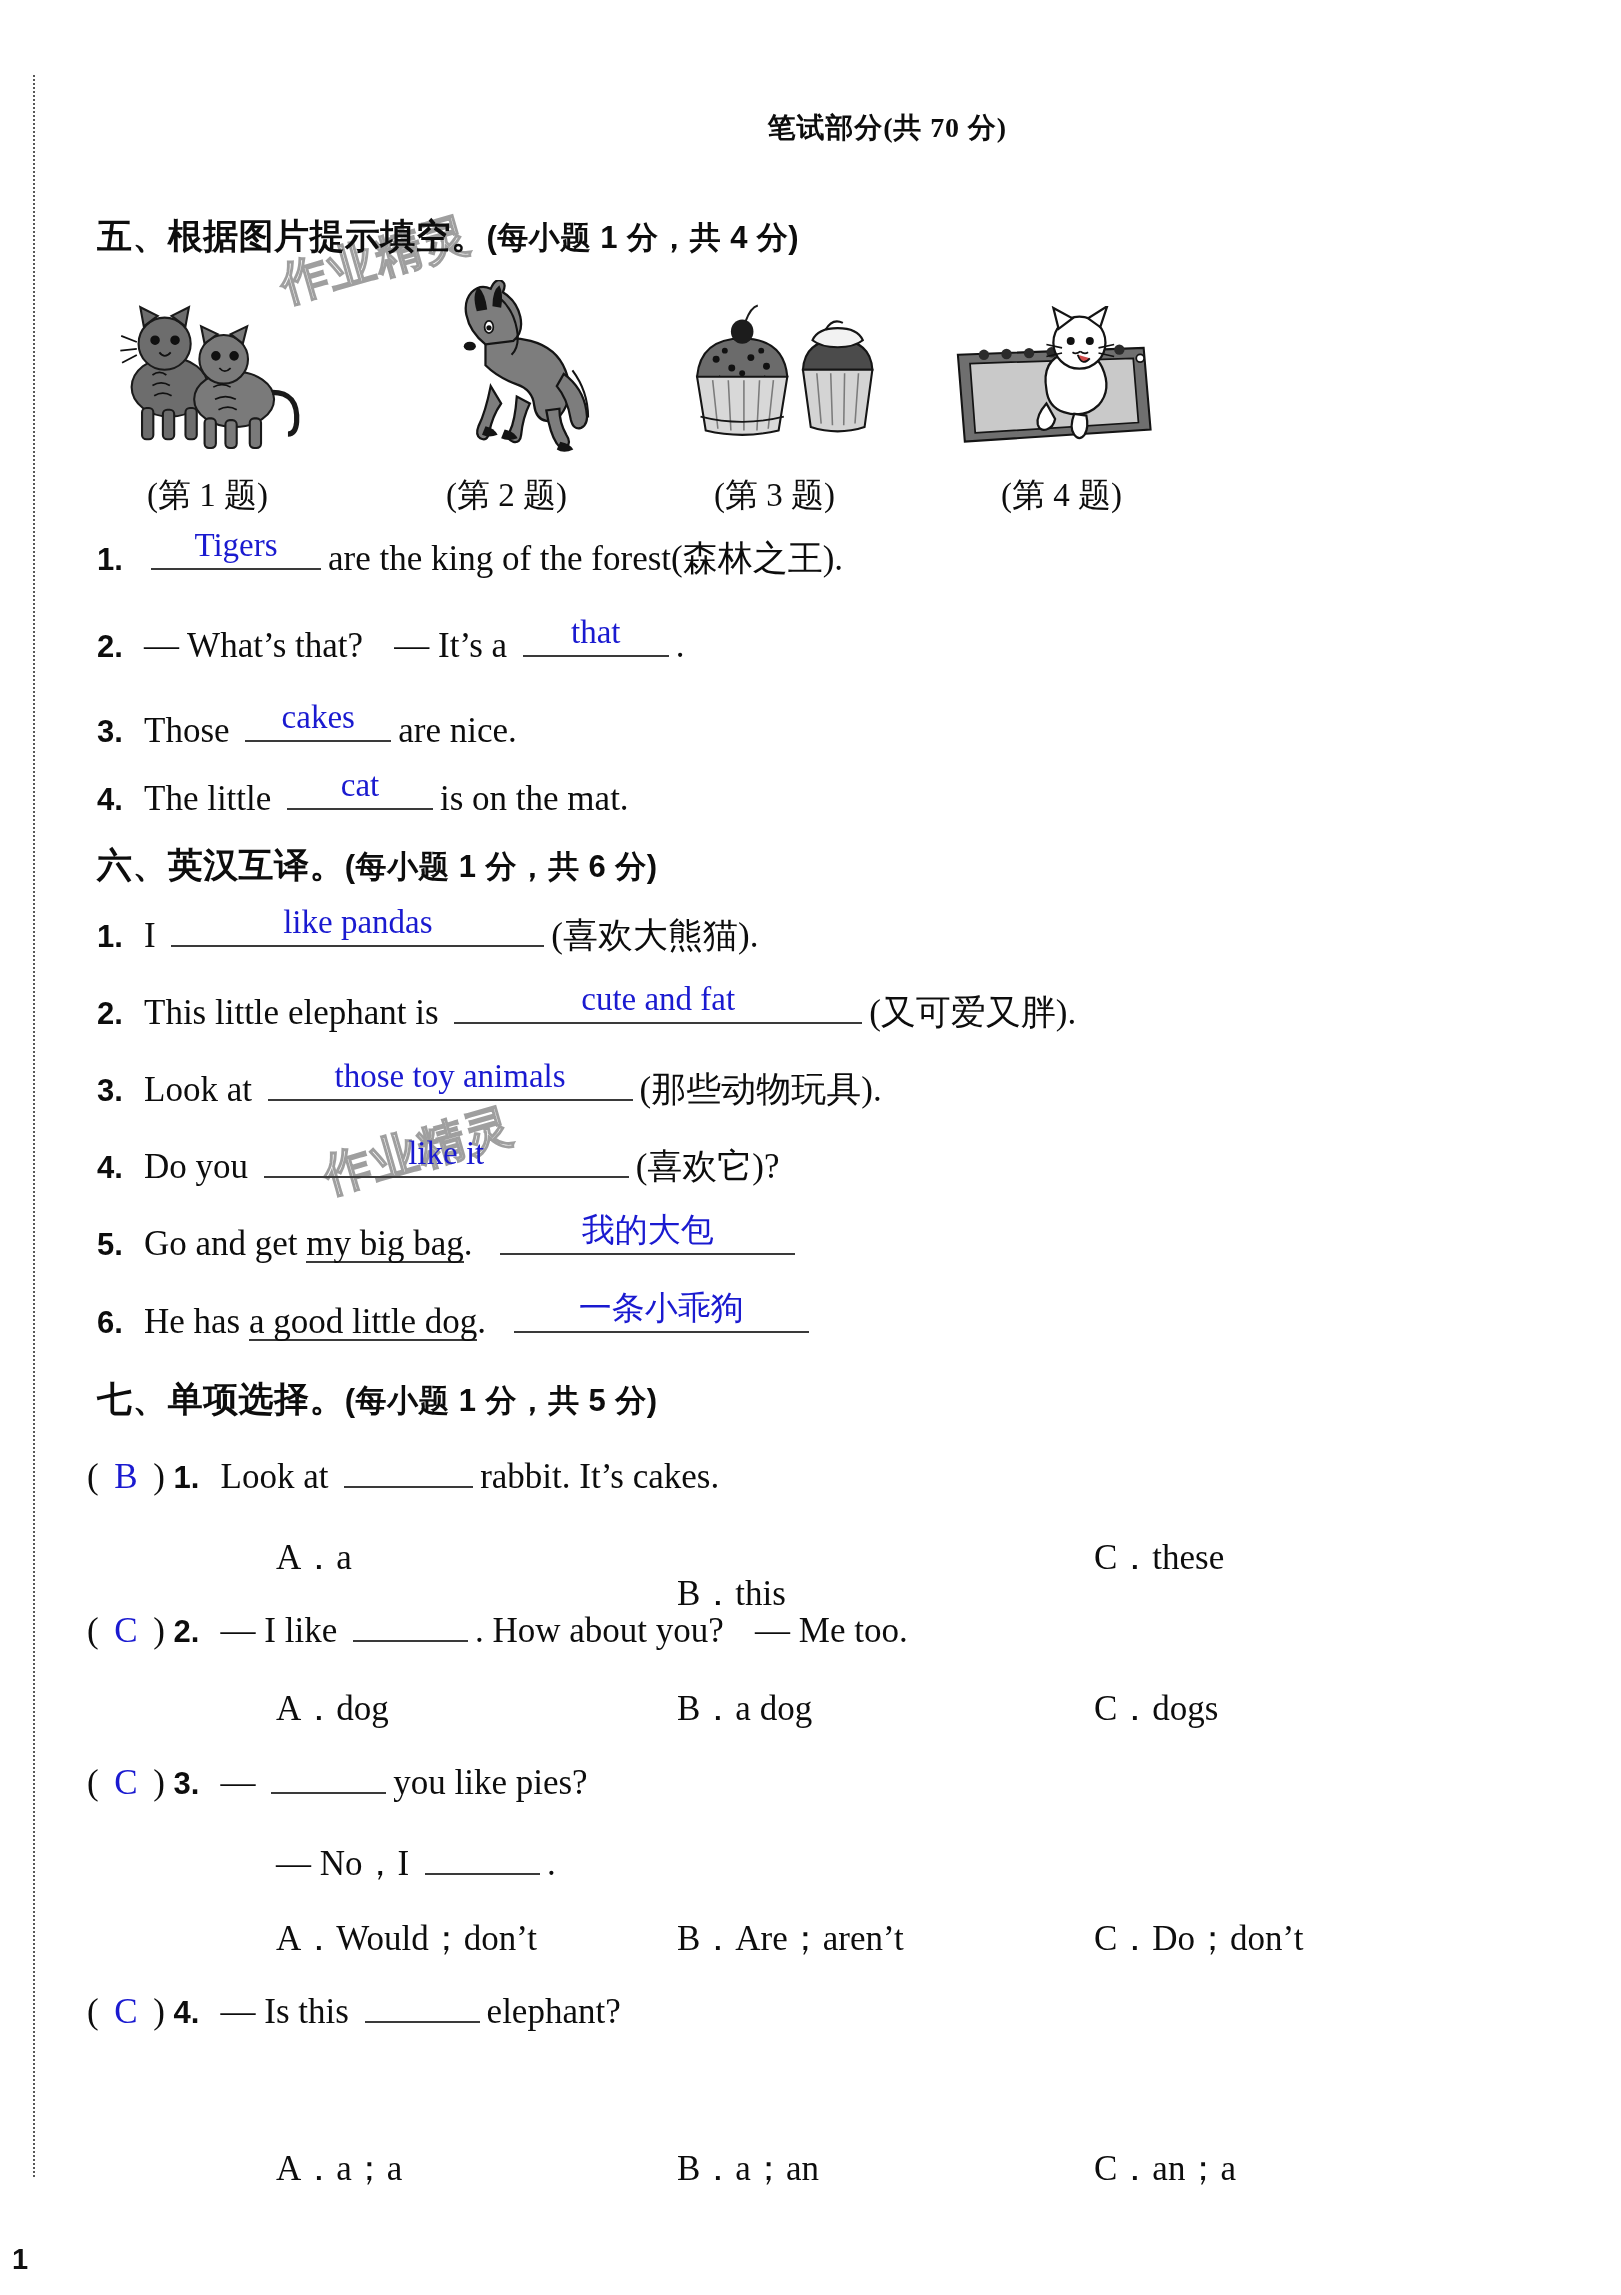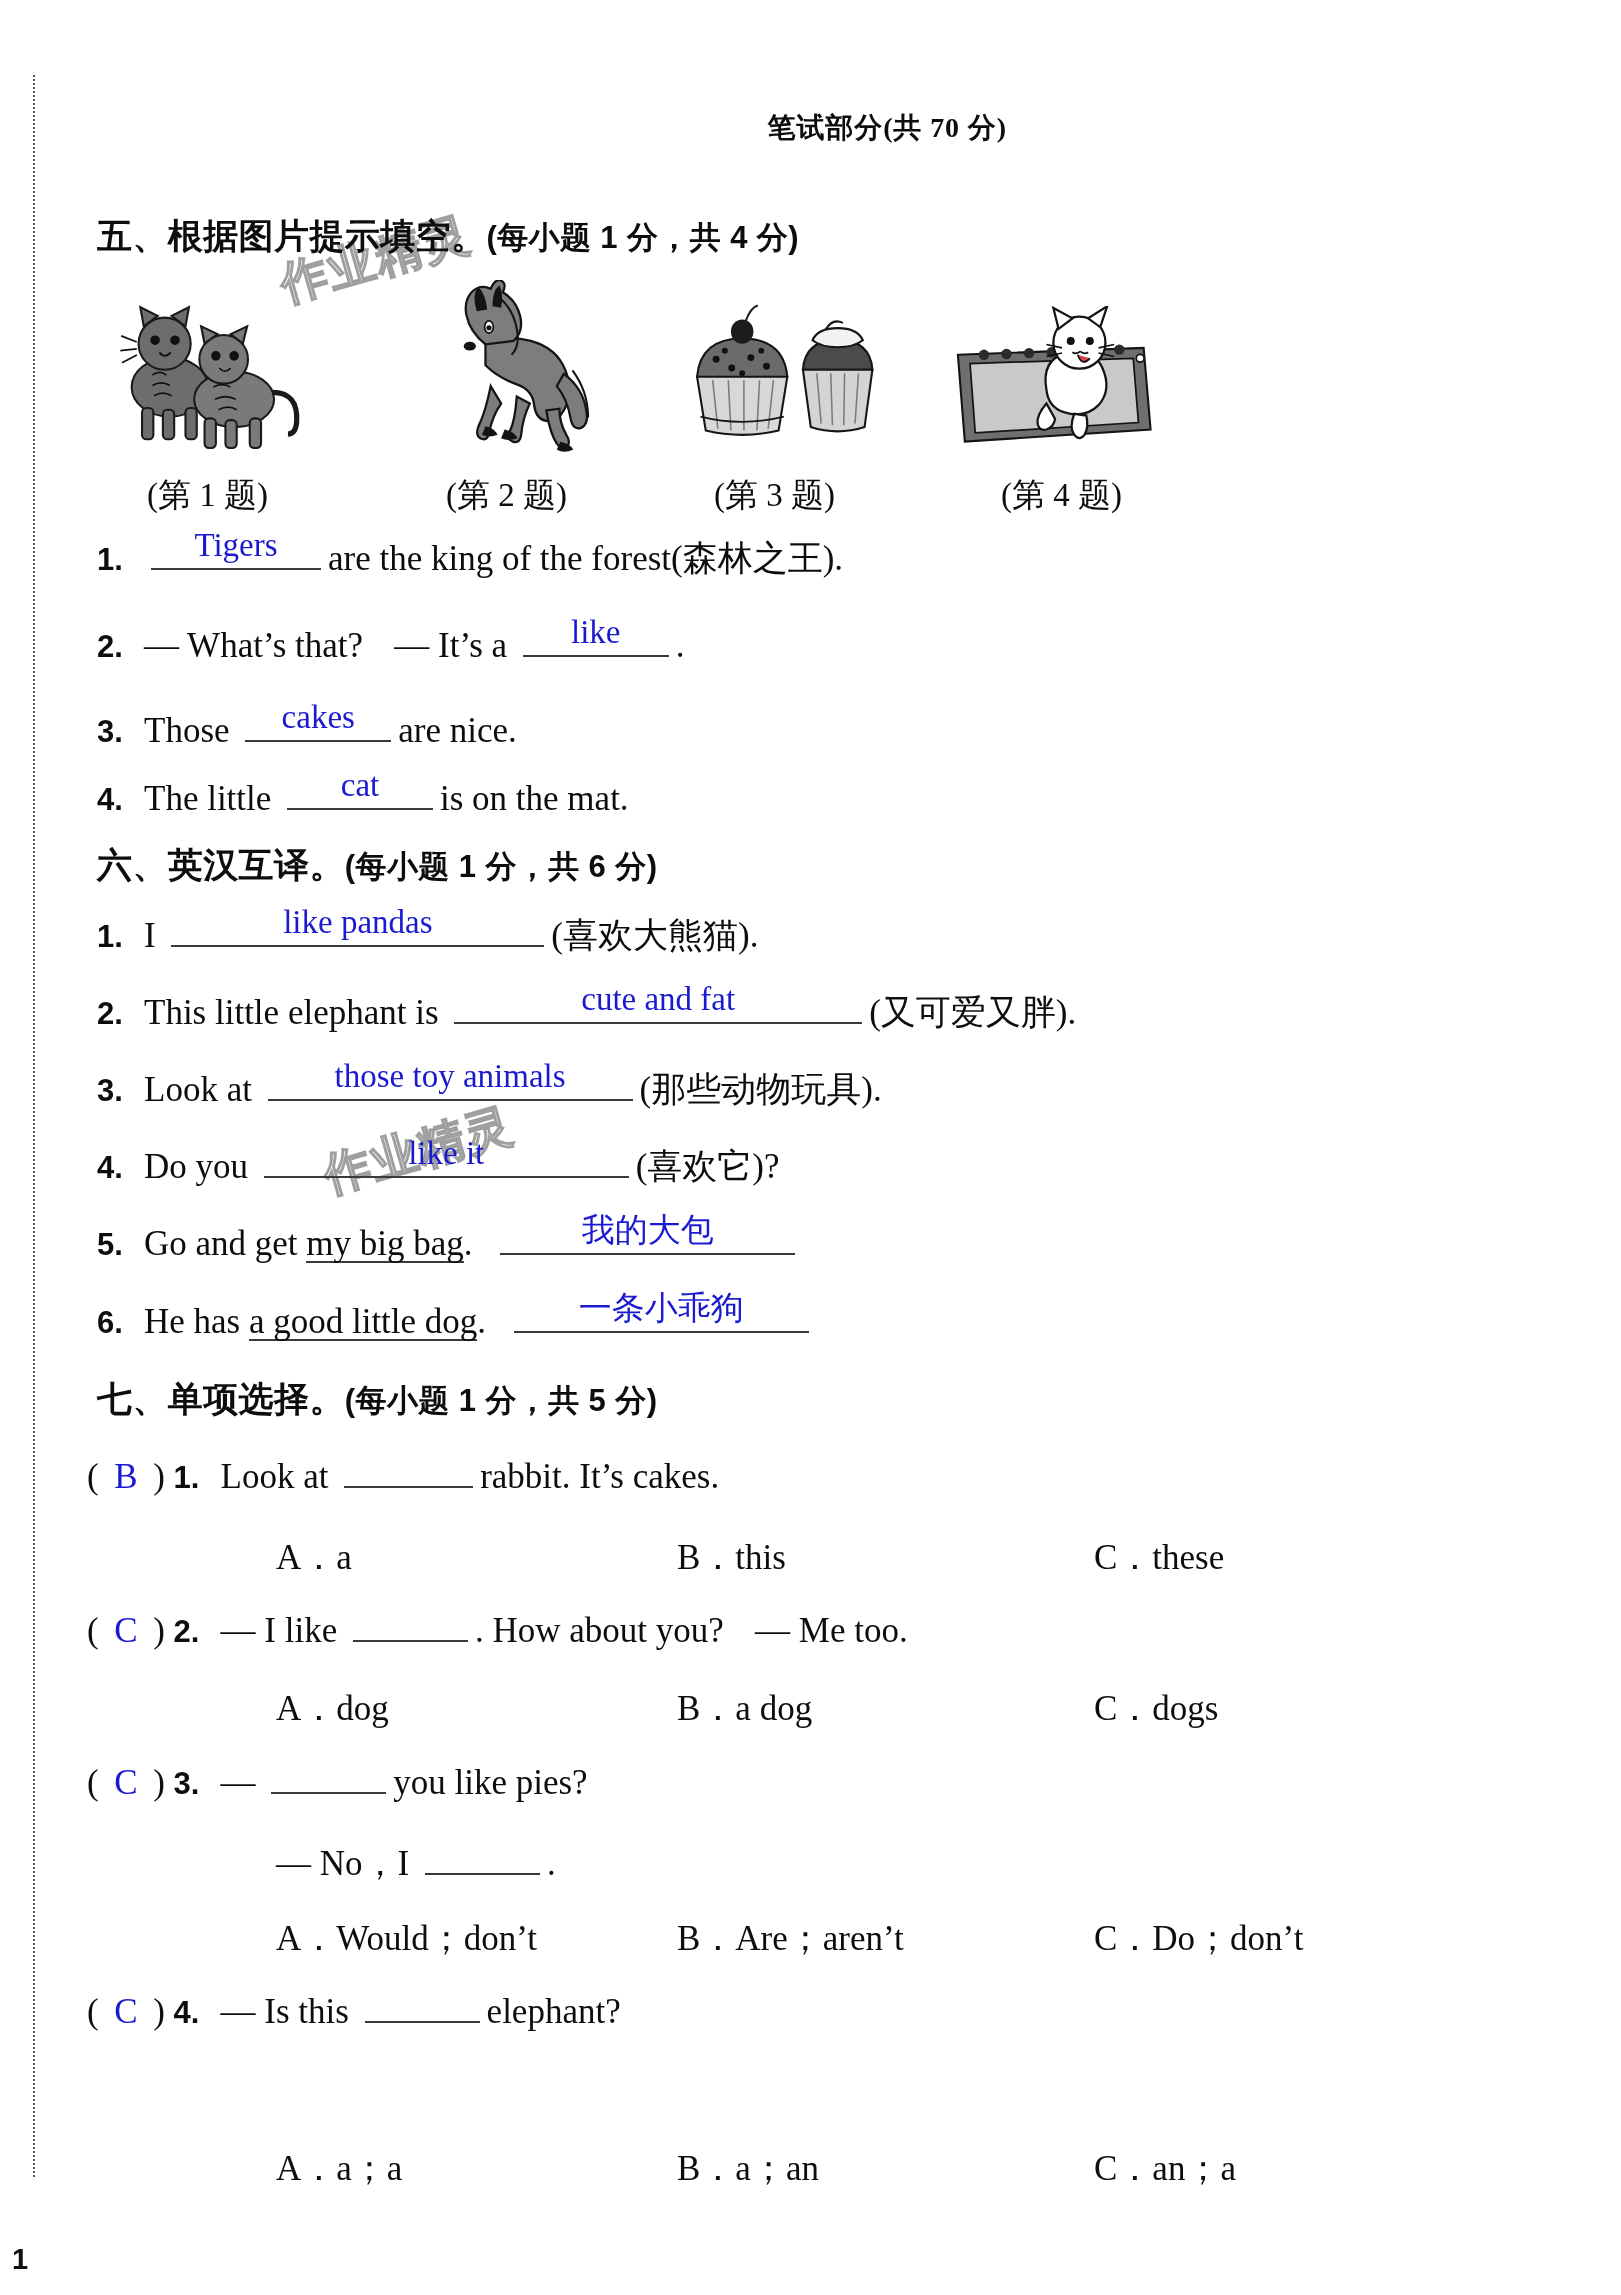--- a/index.html
+++ b/index.html
@@ -368,21 +368,21 @@
       </span>
     <span class="txt">are the king of the forest(森林之王).</span>
   </div>
 
   <div class="q" style="top:627px;">
     <span class="qnum">2.</span>
     <span class="txt">— What’s that?</span>
     <span class="sp"></span>
     <span class="txt">— It’s a</span>
     <span class="blank w-sm">
-        <span class="ans">like</span>
+        <span class="ans">that</span>
       </span>
     <span class="txt">.</span>
   </div>
 
   <div class="q" style="top:712px;">
     <span class="qnum">3.</span>
     <span class="txt">Those</span>
     <span class="blank w-sm">
         <span class="ans">cakes</span>
       </span>
@@ -466,21 +466,21 @@
     <span class="bracket">(</span>
     <span class="pick">B</span>
     <span class="bracket">)</span>
     <span class="qnum">1.</span>
     <span class="txt">Look at</span>
     <span class="blank w-opt"></span>
     <span class="txt">rabbit.  It’s cakes.</span>
   </div>
   <div class="opts" style="top:1534px; left:276px;">
     <span class="opt" style="left:0;">A．a</span>
-    <span class="opt" style="left:401px;">B．this</span>
+    <span class="opt" style="left:401px;margin-top:36px;">B．this</span>
     <span class="opt" style="left:818px;">C．these</span>
   </div>
 
   <div class="mcq" style="top:1611px;">
     <span class="bracket">(</span>
     <span class="pick">C</span>
     <span class="bracket">)</span>
     <span class="qnum">2.</span>
     <span class="txt">— I like</span>
     <span class="blank w-opt2"></span>

